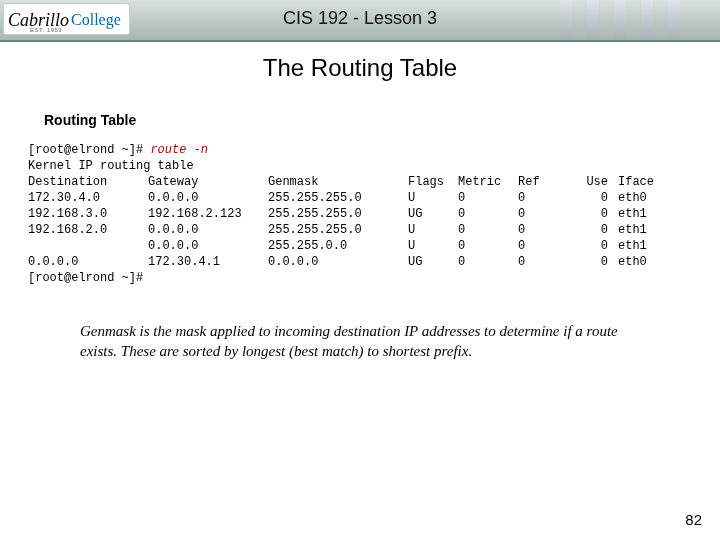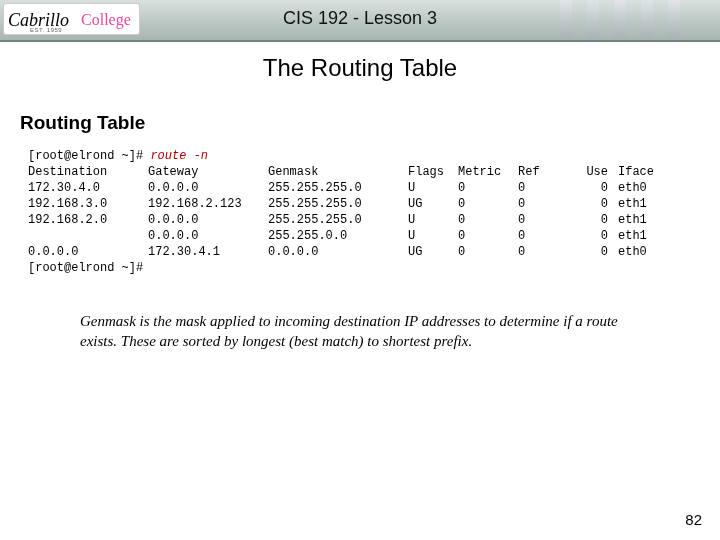--- a/index.html
+++ b/index.html
@@ -44,22 +44,22 @@
     font-family: "Brush Script MT", cursive;
     font-style: italic;
     font-size: 18px;
     color: #000;
     line-height: 1;
   }
   .logo-word2 {
     font-family: Georgia, serif;
     font-weight: normal;
     font-size: 16px;
-    color: #ec4899;
-    margin-left: 12px;
+    color: #0369a1;
+    margin-left: 2px;
   }
   .logo-est {
     font-size: 6px;
     color: #666;
     position: absolute;
     bottom: 1px;
     left: 26px;
     letter-spacing: 0.5px;
   }
   .pillars {
@@ -77,23 +77,23 @@
     background: linear-gradient(#eef, #aab);
   }
   .main-title {
     text-align: center;
     font-size: 24px;
     font-weight: normal;
     margin-top: 12px;
     font-family: Verdana, sans-serif;
   }
   .section-heading {
-    font-size: 19px;
+    font-size: 14px;
     font-weight: bold;
-    margin: 30px 0 14px 20px;
+    margin: 30px 0 14px 44px;
   }
   .terminal {
     font-family: "Courier New", monospace;
     font-size: 12px;
     line-height: 1.35;
     margin-left: 28px;
     position: relative;
     white-space: nowrap;
   }
   .row { position: relative; height: 16px; }
@@ -155,20 +155,21 @@
 <div class="main-title">The Routing Table</div>
 
 <div class="section-heading">Routing Table</div>
 
 <div class="terminal">
   <div class="mask-highlight"></div>
 
   <div class="row">
     <span>[root@elrond ~]# </span><span class="cmd">route -n</span>
   </div>
+  <div class="row">Kernel IP routing table</div>
 
   <div class="row">
     <span class="cell c-dest">Destination</span>
     <span class="cell c-mask">Genmask</span>
     <span class="cell c-gw">Gateway</span>
     <span class="cell c-flags">Flags</span>
     <span class="cell c-metric">Metric</span>
     <span class="cell c-ref">Ref</span>
     <span class="cell c-use">Use</span>
     <span class="cell c-iface">Iface</span>

